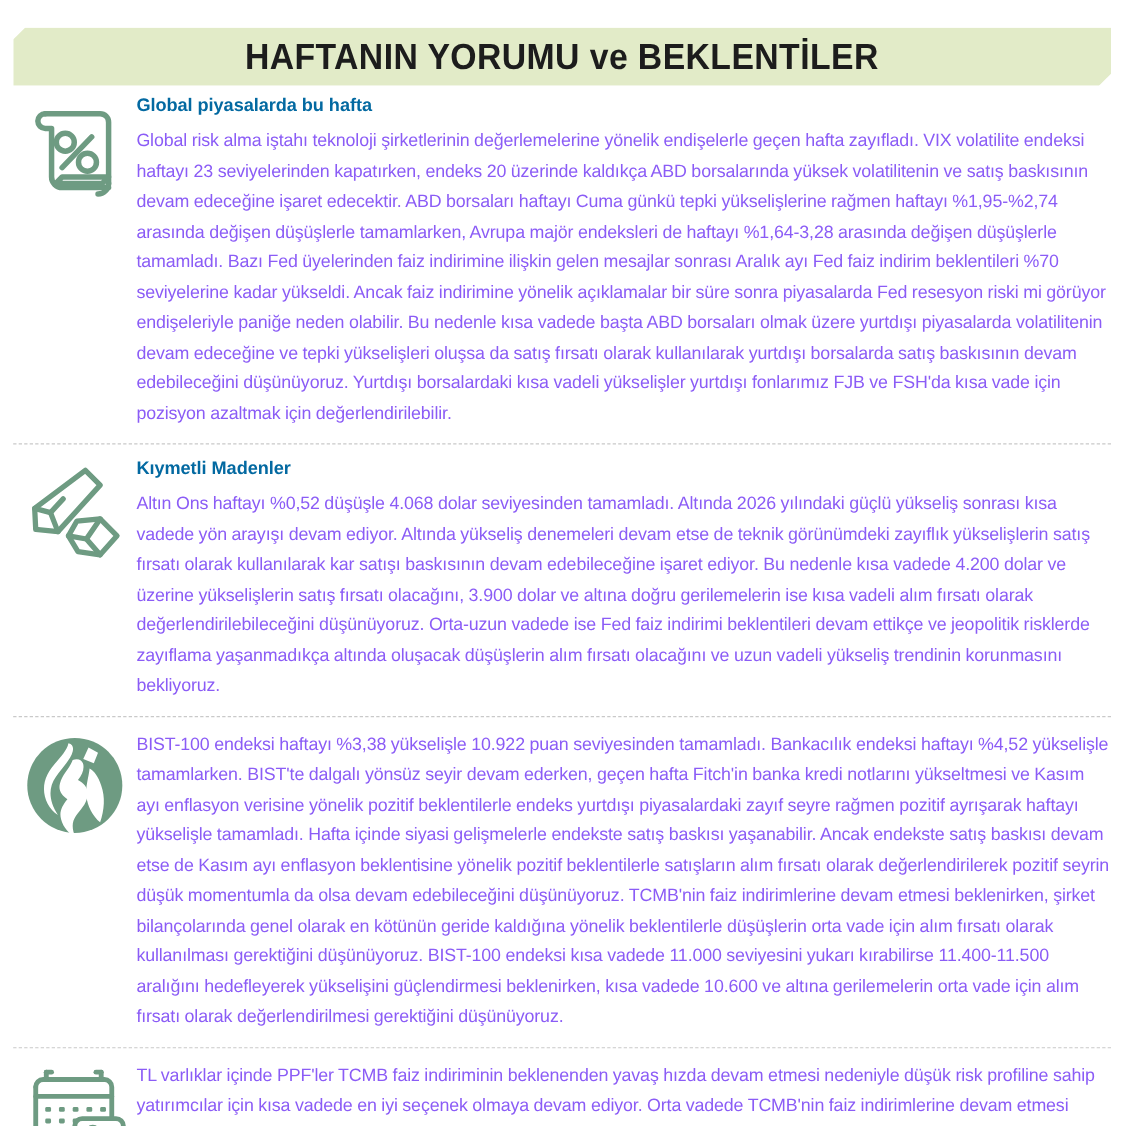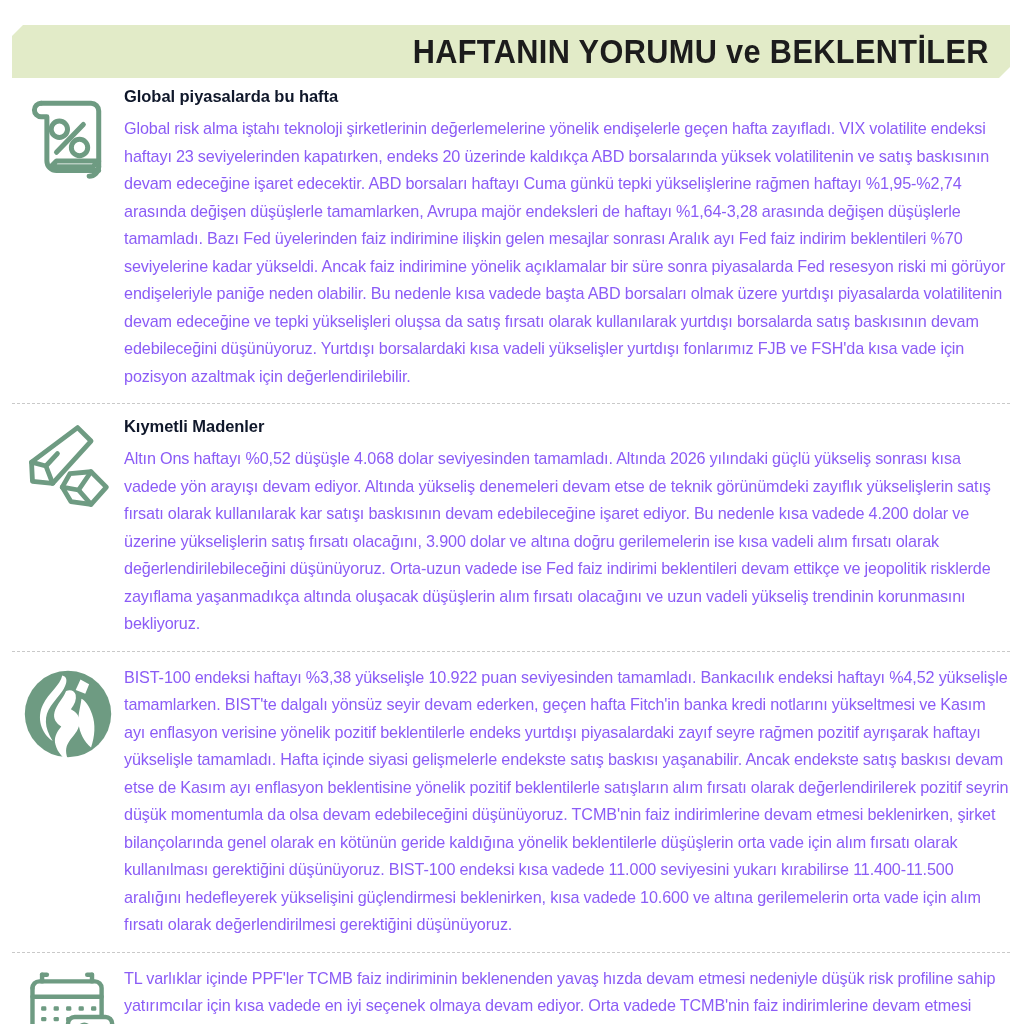--- a/index.html
+++ b/index.html
@@ -26,21 +26,21 @@
   
   .banner {
     position: absolute;
     left: 12px;
     top: 25px;
     width: 998px;
     height: 53px;
     background: #e2ebc8;
     display: flex;
     align-items: center;
-    justify-content: flex-end;
+    justify-content: center;
     -webkit-clip-path: polygon(11px 0, 100% 0, 100% calc(100% - 11px), calc(100% - 11px) 100%, 0 100%, 0 11px);
     clip-path: polygon(11px 0, 100% 0, 100% calc(100% - 11px), calc(100% - 11px) 100%, 0 100%, 0 11px);
   }
   .banner-title {
     font-family: "Liberation Sans", sans-serif;
     font-weight: bold;
     font-size: 33px;
     letter-spacing: 0.4px;
     color: #1c1c1c;
     transform: scaleX(0.93);
@@ -91,21 +91,21 @@
     flex: 1 1 auto;
     padding-right: 0px;
     min-width: 0;
   }
 
   .sec-title {
     font-family: "Liberation Sans", sans-serif;
     font-weight: bold;
     font-size: 16.5px;
     line-height: 20px;
-    color: #0f172a;
+    color: #0369a1;
     margin: 0 0 9px 0;
     letter-spacing: -0.05px;
   }
 
   .sec-body {
     font-family: "Liberation Sans", sans-serif;
     font-size: 16.2px;
     line-height: 27.5px;
     color: #8b5cf6;
     margin: 0;

